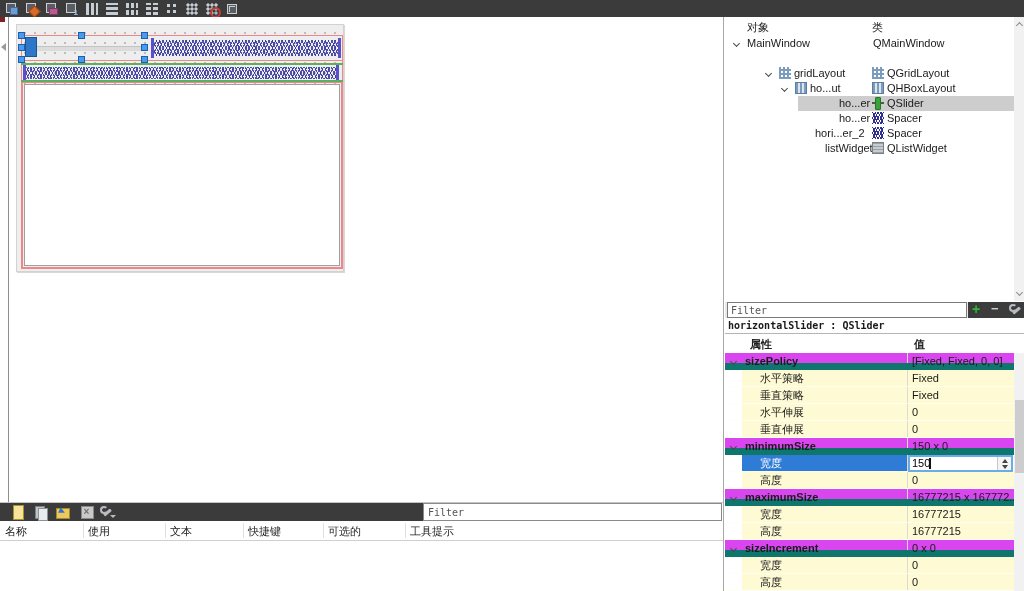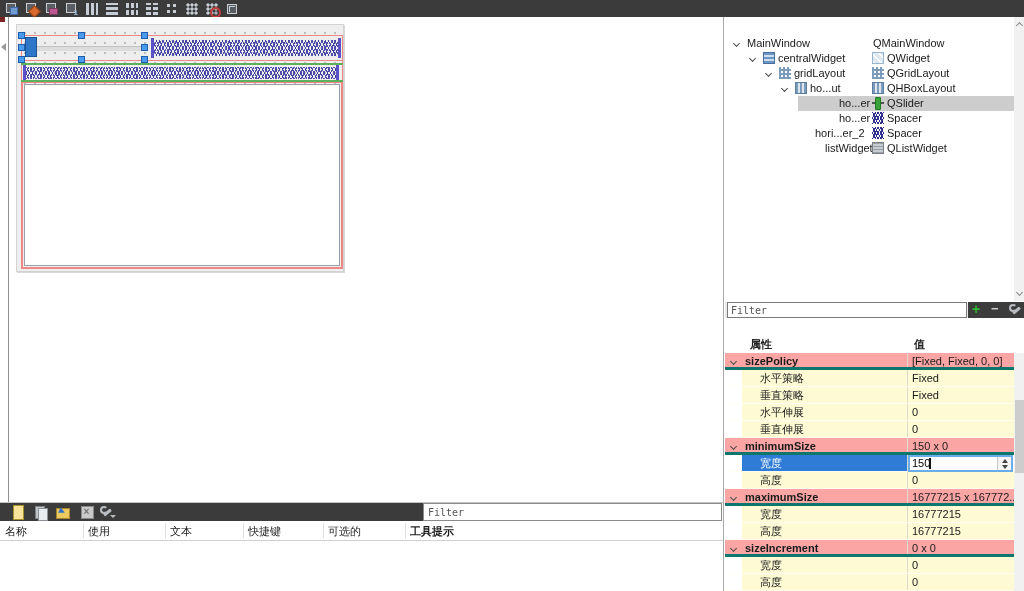--- a/index.html
+++ b/index.html
@@ -91,21 +91,21 @@
   .wrench { position:absolute; width:13px; height:13px; }
   .wrench::before { content:""; position:absolute; left:3px; top:6px; width:9px; height:3px; background:#b8bcc0; transform:rotate(-40deg); border-radius:1px; }
   .wrench::after { content:""; position:absolute; left:0; top:1px; width:4px; height:4px; border:2px solid #b8bcc0; border-right-color:transparent; border-radius:50%; }
 
   #prop-object-bar { position:absolute; left:0; top:301px; width:300px; height:16px; background:#fff;
     border-bottom:1px solid #b5b5b5; font-weight:bold; font-size:10px; line-height:15px; padding-left:3px; }
   #prop-header { position:absolute; left:4px; top:317px; width:340px; height:19px; background:#fff;padding-left:14px; }
   #prop-header .hdr-chev { position:absolute; width:8px; height:8px; right:4px; top:5px; }
   #prop-rows { position:absolute; left:0; top:336px; width:300px; height:238px; }
   .prow { position:absolute; left:0; width:300px; height:17px; line-height:16px; }
-  .prow.group { background:#fca5a5; border-bottom:3px solid #0f766e; }
+  .prow.group { background:#d946ef; border-bottom:7px solid #0f766e; }
   .prow.child { background:#fdfad4; border-bottom:1px solid #fffef2; }
   .prow .gutter { position:absolute; left:0; top:0; width:17px; height:100%; background:#fff; }
   .prow.group .gutter { background:transparent; }
   .prow .vsep { position:absolute; left:182px; top:0; width:1px; height:100%; background:#dddbce; }
   .pname { position:absolute; top:0; white-space:nowrap; }
   .pval { position:absolute; left:187px; top:0; white-space:nowrap; }
   .prow .namesel { position:absolute; left:17px; top:0; width:165px; height:100%; background:#2e7cd6; }
   .prow .valwhite { position:absolute; left:183px; top:0; right:11px; height:100%; background:#fff; }
   #width-spinbox { position:absolute; left:183px; top:0; width:105px; height:17px; border:2px solid #6aace8; background:#fff; }
   #width-spinbox .val { position:absolute; left:2px; top:0; line-height:13px; color:#000; }
@@ -188,32 +188,29 @@
 
     <div id="list-wrap">
       <div id="list-widget"></div>
     </div>
   </div>
 </div>
 
 <div id="right-panel">
  <div id="right-inner">
 
+  <div id="obj-header">
+    <span class="colhdr abs" style="left:22px; top:3px;">对象</span>
+    <span class="colhdr abs" style="left:147px; top:3px;">类</span>
+  </div>
   <div id="obj-tree">
         <div class="trow" style="top: 0px;">
           <div class="chev" style="left: 8px; top: 4px;"></div>
           <span class="tname" style="left: 22px;">MainWindow</span>
           <span class="tclass" style="left: 148px;">QMainWindow</span>
-        </div>
-        <div class="trow" style="top: 15px;">
-          <div class="chev" style="left: 24px; top: 4px;"></div>
-          <span class="icn icn-stack" style="left: 38px;"></span>
-          <span class="tname" style="left: 53px;">centralWidget</span>
-          <span class="icn icn-widget" style="left: 147px;"></span>
-          <span class="tclass" style="left: 162px;">QWidget</span>
         </div>
         <div class="trow" style="top: 45px;">
           <div class="chev" style="left: 56px; top: 4px;"></div>
           <span class="icn icn-hbox" style="left: 70px;"></span>
           <span class="tname" style="left: 85px;">ho...ut</span>
           <span class="icn icn-hbox" style="left: 147px;"></span>
           <span class="tclass" style="left: 162px;">QHBoxLayout</span>
         </div>
         <div class="trow" style="top: 30px;">
           <div class="chev" style="left: 40px; top: 4px;"></div>
@@ -251,20 +248,21 @@
 
   <div id="prop-filter-row">
     <input id="prop-filter-input" class="mono" placeholder="Filter" style="">
     <div id="filter-btns">
       <span class="plus-btn">+</span>
       <span class="minus-btn">−</span>
       <span class="wrench" style="left:41px; top:1px;"></span>
     </div>
   </div>
 
+  <div id="prop-object-bar" class="mono">horizontalSlider : QSlider</div>
 
   <div id="prop-header">
     <span class="colhdr abs" style="left:21px; top:3px; font-weight:bold;">属性</span>
     <span class="colhdr abs" style="left:185px; top:3px; font-weight:bold;">值</span>
     <span class="chev chev-up hdr-chev"></span>
   </div>
 
   <div id="prop-rows">
         <div class="prow group" style="top: 0px;">
           <div class="gutter"></div>
@@ -381,19 +379,19 @@
       <span class="wrench"></span>
     </div>
   </div>
 <input id="action-filter-input" class="mono" placeholder="Filter" style="">
 <div id="action-header">
     <span class="hcol" style="left: 5px;">名称</span>
     <span class="hcol" style="left: 88px;">使用</span>
     <span class="hcol" style="left: 170px;">文本</span>
     <span class="hcol" style="left: 248px;">快捷键</span>
     <span class="hcol" style="left: 328px;">可选的</span>
-    <span class="hcol" style="left: 410px; font-weight: bold;">工具提示</span>
+    <span class="hcol" style="left: 410px;">工具提示</span>
     <div class="hsep" style="left: 83px;"></div>
     <div class="hsep" style="left: 165px;"></div>
     <div class="hsep" style="left: 243px;"></div>
     <div class="hsep" style="left: 323px;"></div>
     <div class="hsep" style="left: 405px;"></div>
   </div>
 
 </body></html>

